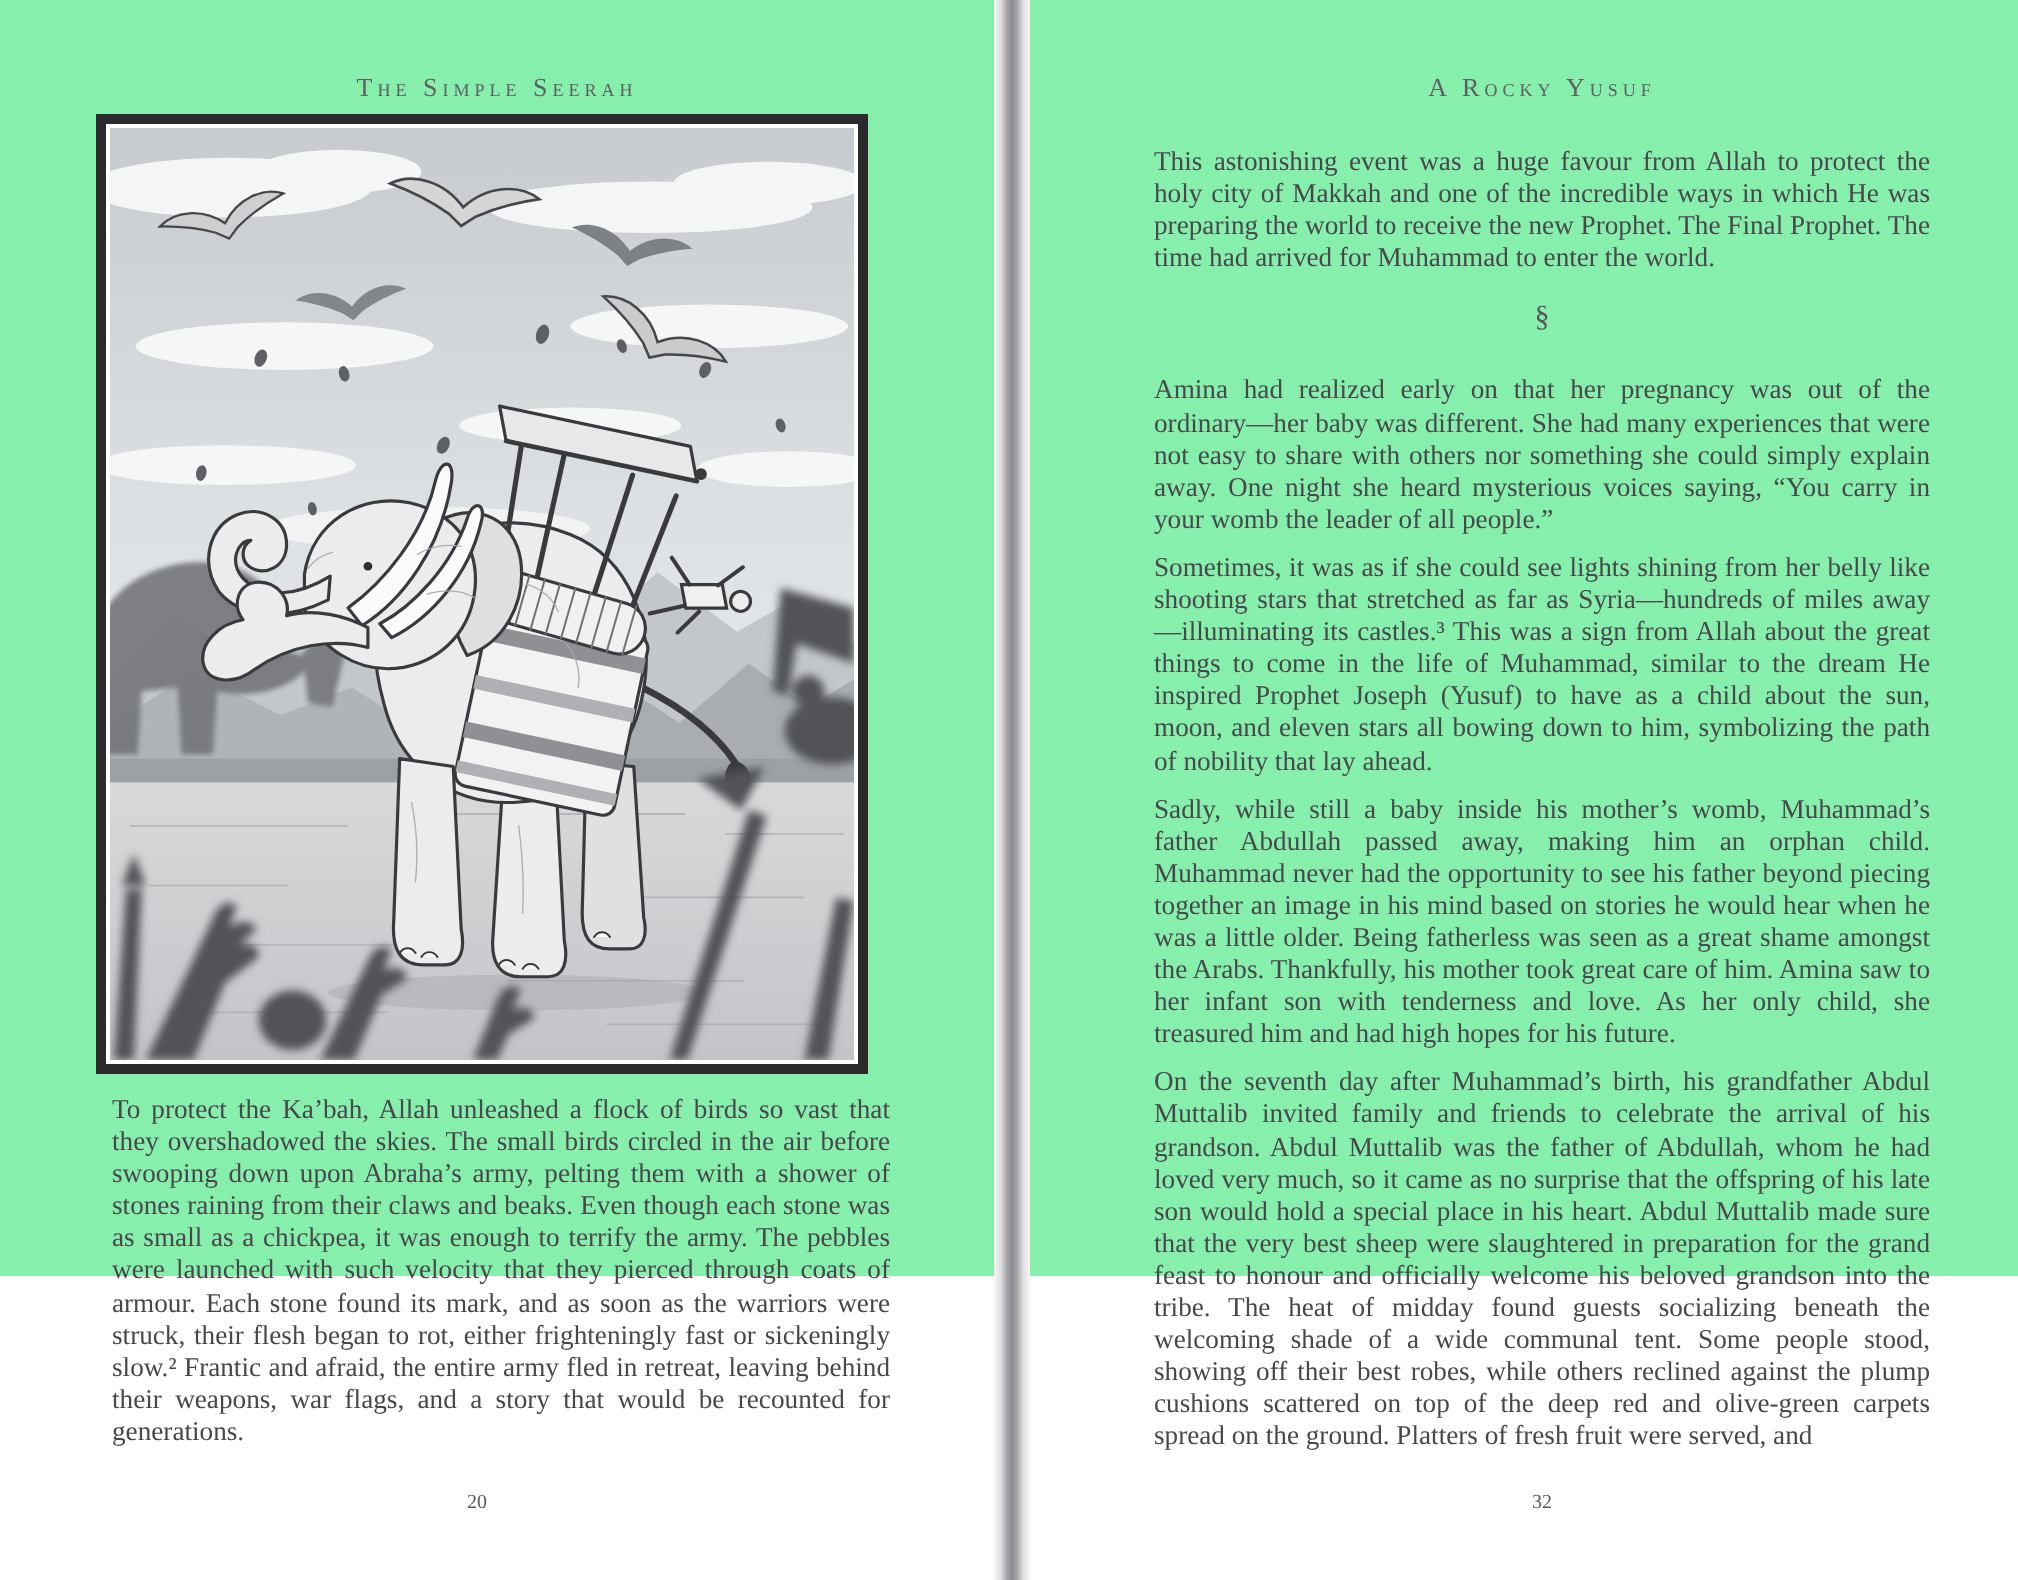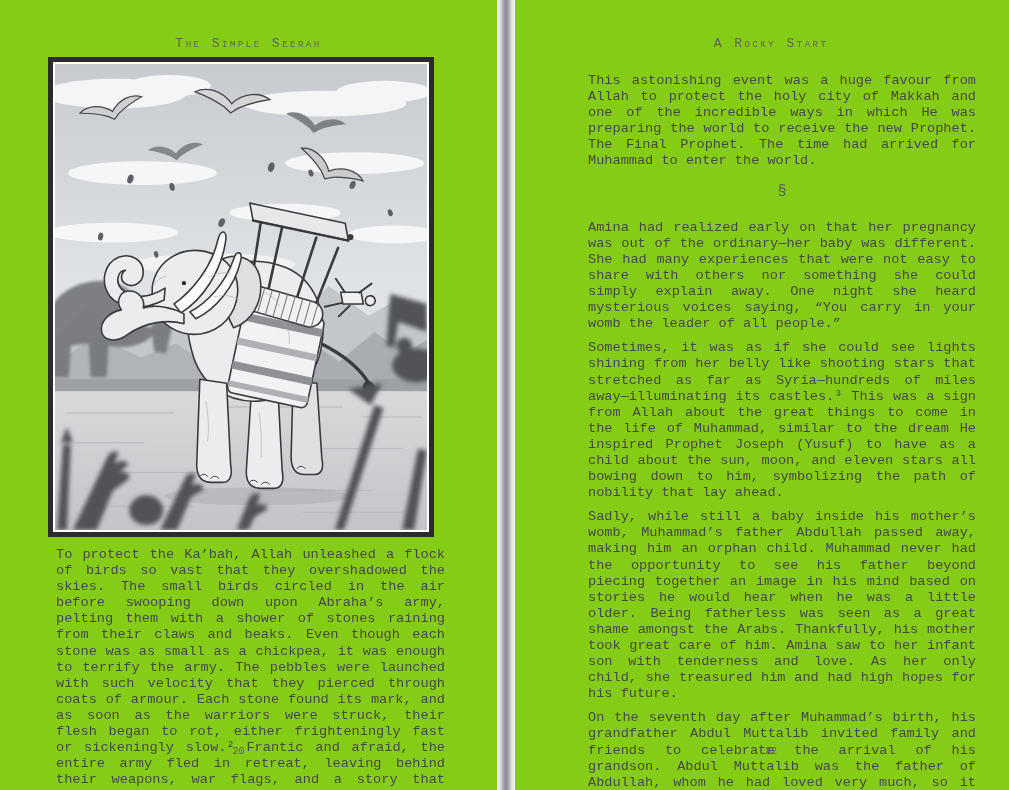--- a/index.html
+++ b/index.html
@@ -2,21 +2,21 @@
 <html><head>
 <meta charset="utf-8">
 <style>
   html,body{margin:0;padding:0;}
   body{
     width:1009px;height:790px;position:relative;overflow:hidden;
     background:#ffffff;
     font-family:"Liberation Serif","DejaVu Serif",serif;
     color:#47484c;
   }
-  .page{position:absolute;top:0;height:790px;background:#84cc16;font-family:Liberation Mono, monospace;}
+  .page{position:absolute;top:0;height:638px;background:#86efac;}
   .page-left{left:0;width:497px;}
   .page-right{left:515px;width:494px;}
   .gutter{
     position:absolute;top:0;left:496px;width:20px;height:790px;
     background:linear-gradient(90deg,
       rgba(255,255,255,0) 0%,
       rgba(160,160,166,.35) 22%,
       #a3a3a8 38%, #898a90 50%, #a3a3a8 62%,
       rgba(160,160,166,.35) 78%,
       rgba(255,255,255,0) 100%);
@@ -30,21 +30,21 @@
   .illustration-frame{
     position:absolute;left:48px;top:57px;width:386px;height:480px;
     box-sizing:border-box;border:5px solid #2b2b2d;background:#fff;padding:2px;
   }
   .illustration-frame svg{display:block;width:100%;height:100%;}
   .body-text{
     font-size:13.6px;line-height:16.1px;text-align:justify;
     color:#47484c;
   }
   .left-paragraph{position:absolute;left:56px;top:547px;width:389px;margin:0;}
-  .right-text{position:absolute;left:73px;top:73px;width:388px;}
+  .right-text{position:absolute;left:62px;top:73px;width:388px;}
   .right-text p{margin:0 0 8px;}
   .section-divider{
     text-align:center;font-size:15px;color:#55565a;
     margin:14px 0 20px;
   }
   .page-number{
     position:absolute;top:746px;text-align:center;
     font-size:10px;color:#595a5e;
   }
   .page-left .page-number{left:44px;width:389px;}
@@ -220,21 +220,21 @@
     </div>
 
     <p class="body-text left-paragraph">To protect the Ka’bah, Allah unleashed a flock of birds so vast that they overshadowed the skies. The small birds circled in the air before swooping down upon Abraha’s army, pelting them with a shower of stones raining from their claws and beaks. Even though each stone was as small as a chickpea, it was enough to terrify the army. The pebbles were launched with such velocity that they pierced through coats of armour. Each stone found its mark, and as soon as the warriors were struck, their flesh began to rot, either frighteningly fast or sickeningly slow.² Frantic and afraid, the entire army fled in retreat, leaving behind their weapons, war flags, and a story that would be recounted for generations.</p>
 
     <div class="page-number">20</div>
   </div>
 
   <div class="gutter"></div>
 
   <div class="page page-right">
-    <div class="running-head">A Rocky Start</div>
+    <div class="running-head">A Rocky Yusuf</div>
 
     <div class="right-text body-text">
       <p>This astonishing event was a huge favour from Allah to protect the holy city of Makkah and one of the incredible ways in which He was preparing the world to receive the new Prophet. The Final Prophet. The time had arrived for Muhammad to enter the world.</p>
       <div class="section-divider">§</div>
       <p>Amina had realized early on that her pregnancy was out of the ordinary—her baby was different. She had many experiences that were not easy to share with others nor something she could simply explain away. One night she heard mysterious voices saying, “You carry in your womb the leader of all people.”</p>
       <p>Sometimes, it was as if she could see lights shining from her belly like shooting stars that stretched as far as Syria—hundreds of miles away—illuminating its castles.³ This was a sign from Allah about the great things to come in the life of Muhammad, similar to the dream He inspired Prophet Joseph (Yusuf) to have as a child about the sun, moon, and eleven stars all bowing down to him, symbolizing the path of nobility that lay ahead.</p>
       <p>Sadly, while still a baby inside his mother’s womb, Muhammad’s father Abdullah passed away, making him an orphan child. Muhammad never had the opportunity to see his father beyond piecing together an image in his mind based on stories he would hear when he was a little older. Being fatherless was seen as a great shame amongst the Arabs. Thankfully, his mother took great care of him. Amina saw to her infant son with tenderness and love. As her only child, she treasured him and had high hopes for his future.</p>
       <p>On the seventh day after Muhammad’s birth, his grandfather Abdul Muttalib invited family and friends to celebrate the arrival of his grandson. Abdul Muttalib was the father of Abdullah, whom he had loved very much, so it came as no surprise that the offspring of his late son would hold a special place in his heart. Abdul Muttalib made sure that the very best sheep were slaughtered in preparation for the grand feast to honour and officially welcome his beloved grandson into the tribe. The heat of midday found guests socializing beneath the welcoming shade of a wide communal tent. Some people stood, showing off their best robes, while others reclined against the plump cushions scattered on top of the deep red and olive-green carpets spread on the ground. Platters of fresh fruit were served, and</p>
     </div>
 

